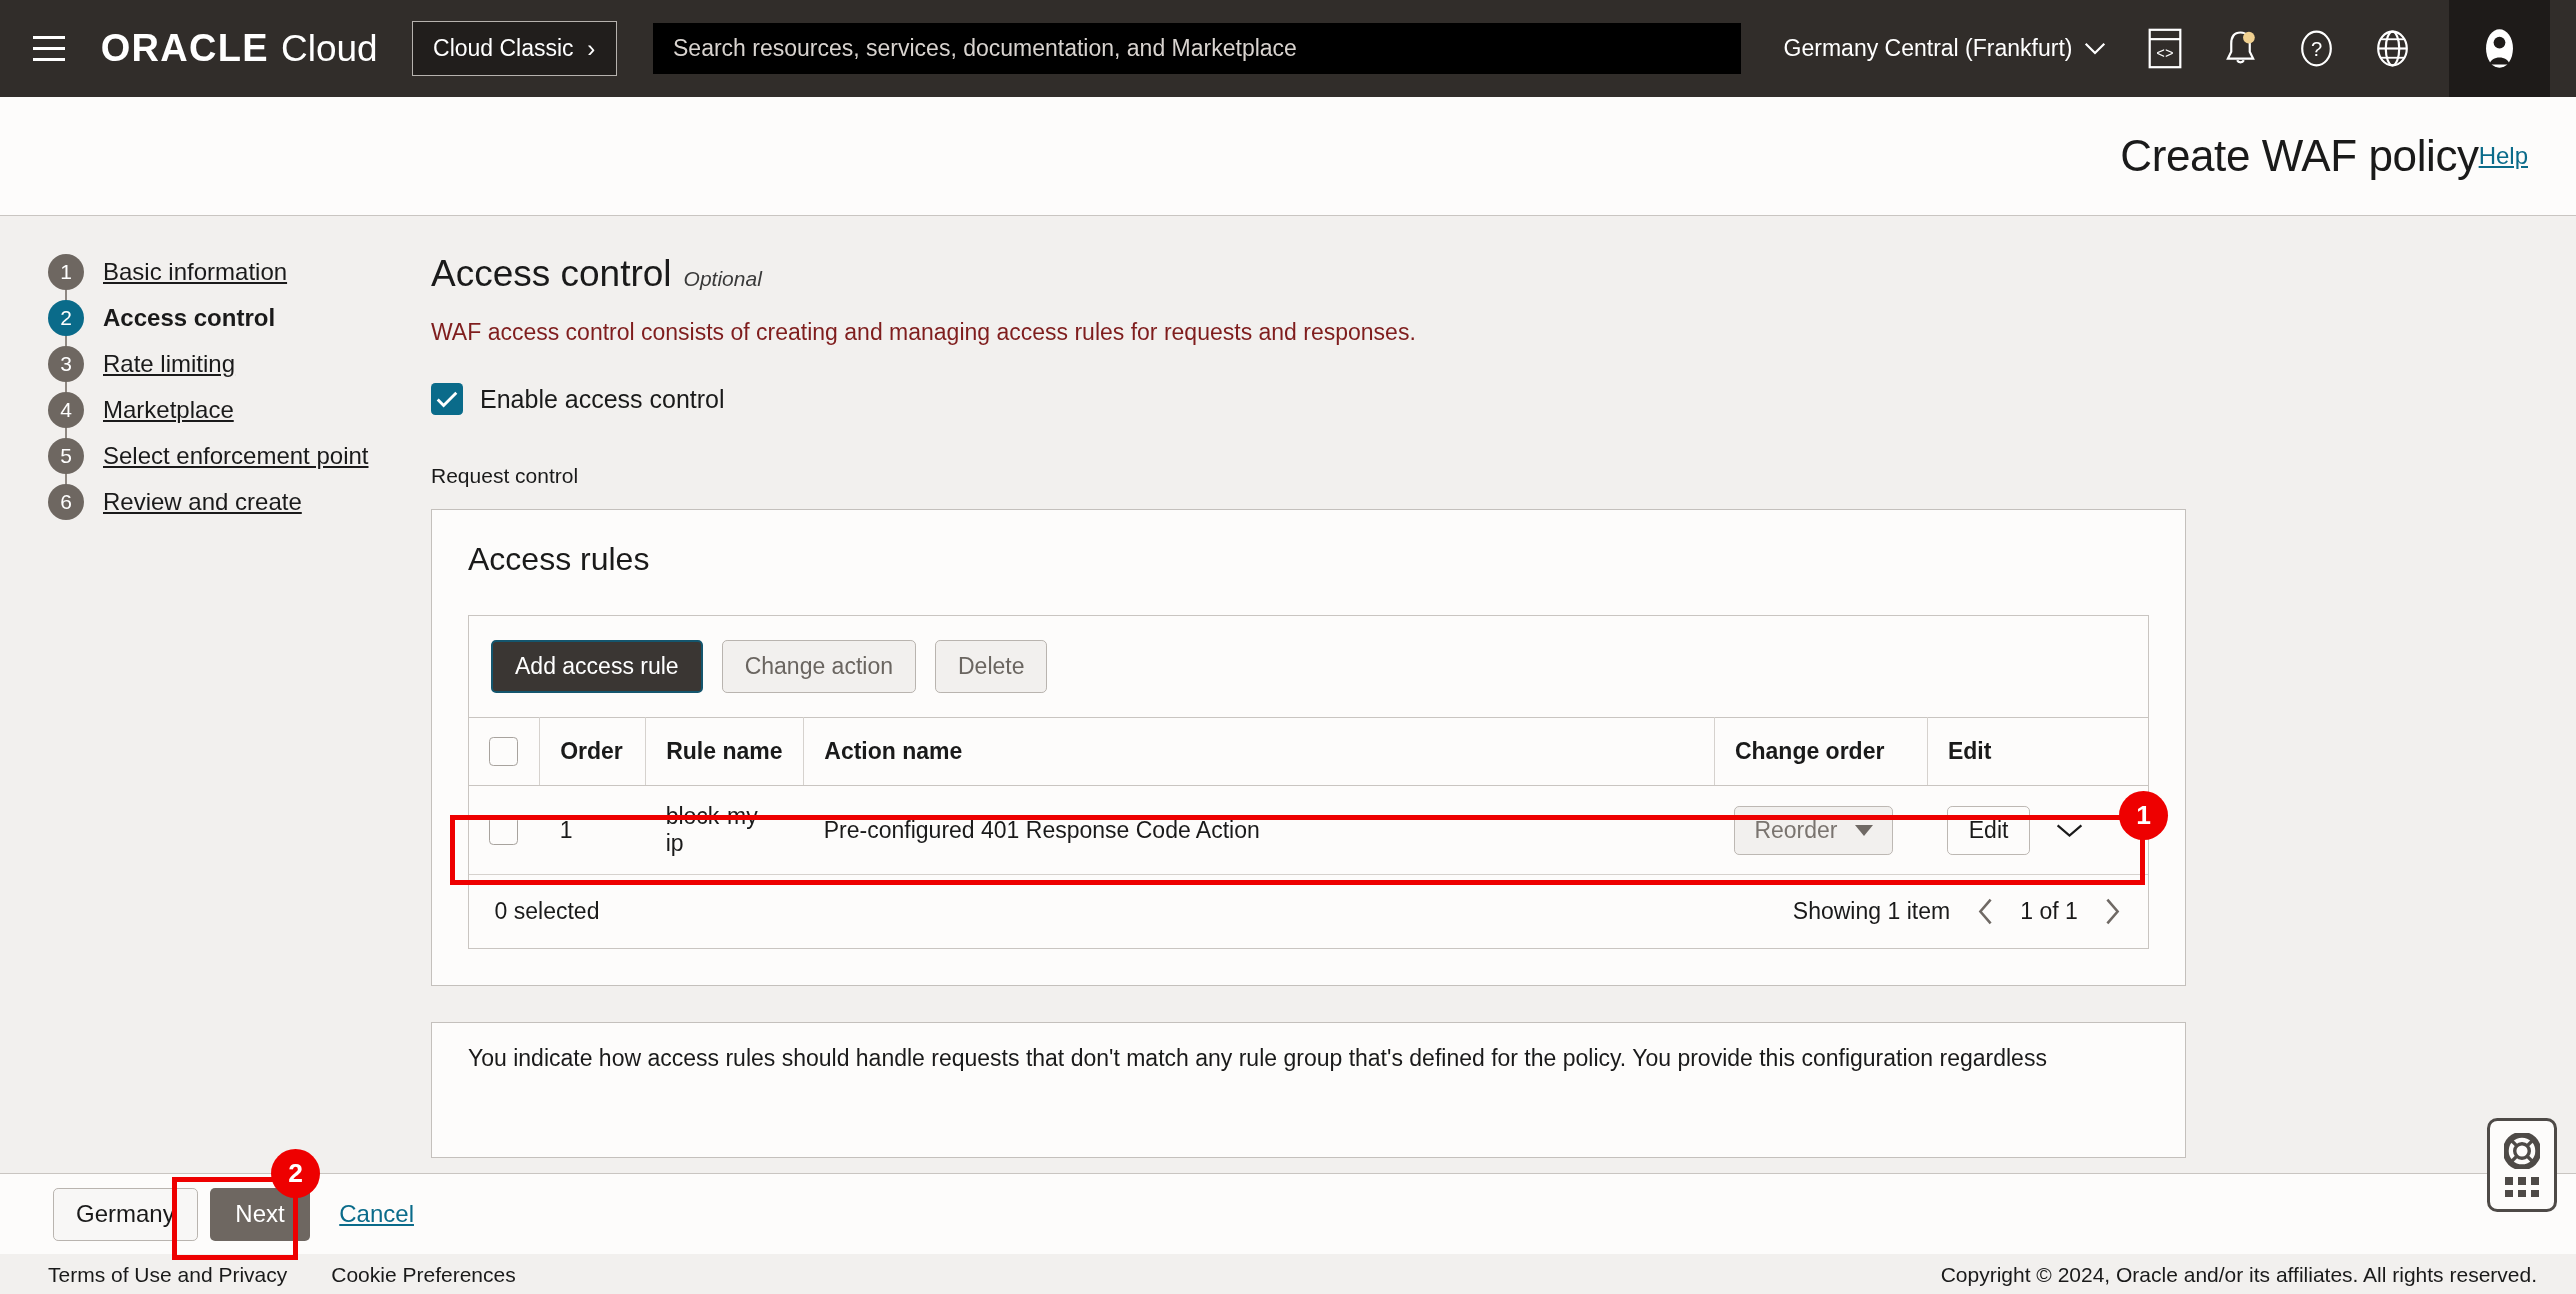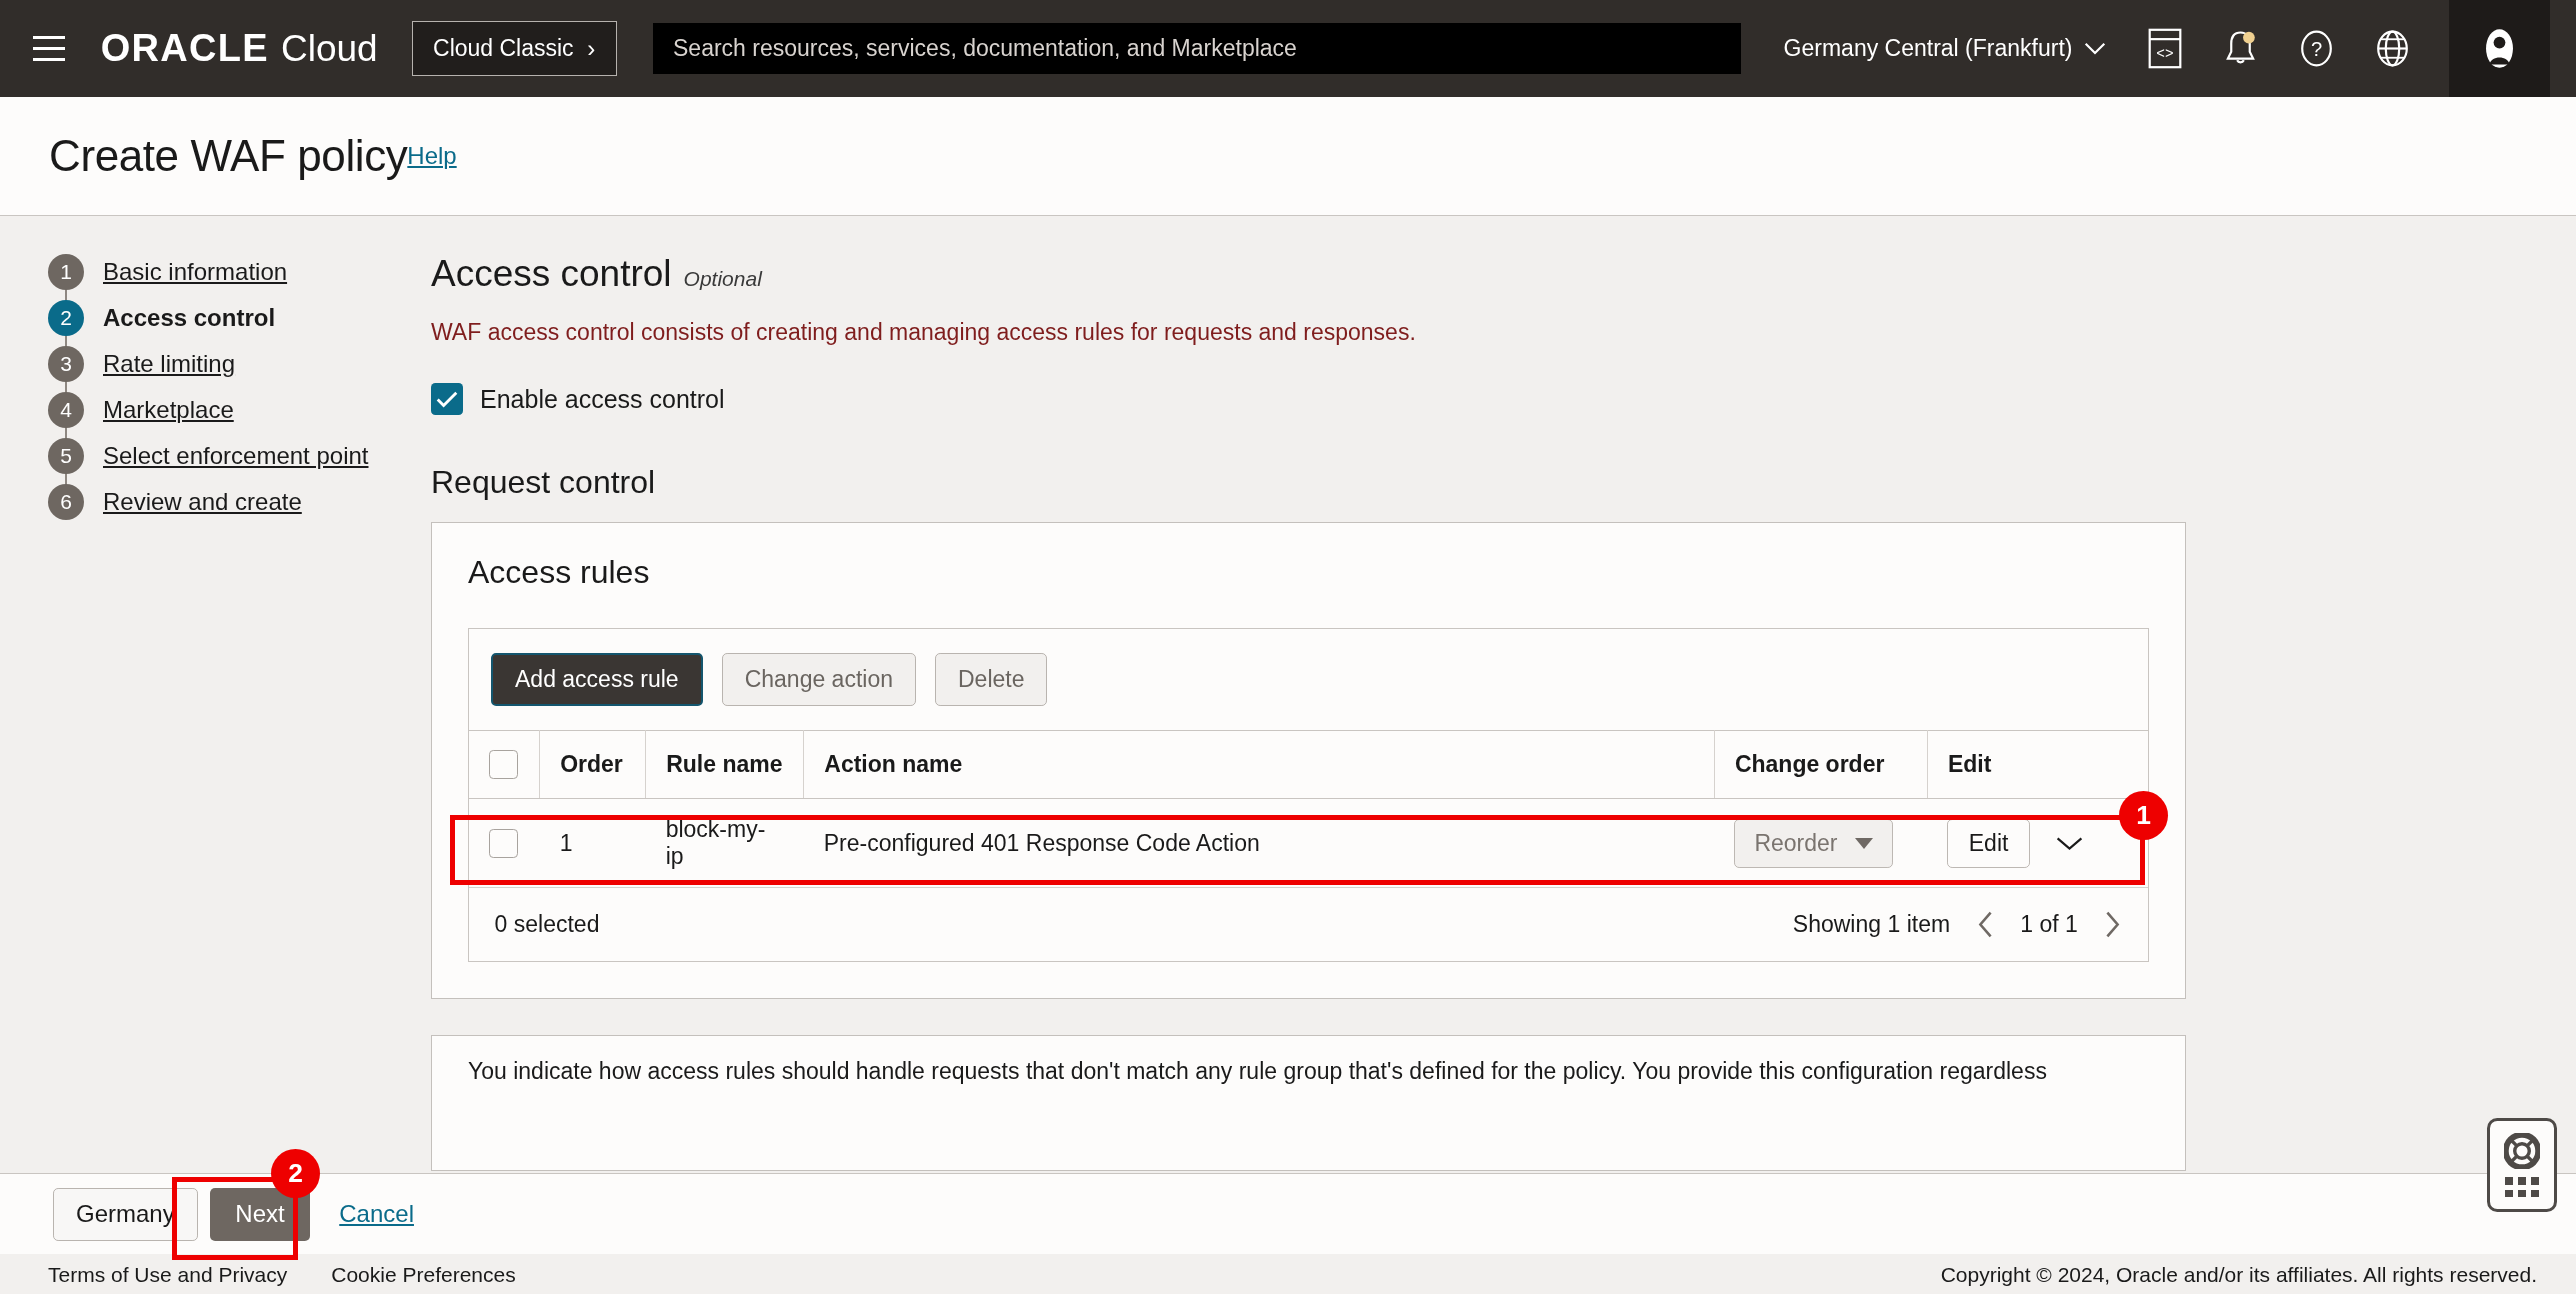--- a/index.html
+++ b/index.html
@@ -50,21 +50,21 @@
   .nav-icon { width: 39px; height: 39px; position: relative; cursor: pointer;
      display:flex; align-items:center; justify-content:center; }
   .nav-icon svg { display: block; }
   .avatar-wrap { width: 101px; height: 97px; background: #1e1b19; display:flex;
      align-items:center; justify-content:center; margin-left: 37px; cursor: pointer; }
 
   
   .page-header {
     position: absolute; top: 97px; left: 0; width: 2576px; height: 119px;
     background: #fdfcfb; border-bottom: 0.9px solid #c9c5c1;
-    display: flex; align-items: center; justify-content: flex-start;
+    display: flex; align-items: center; justify-content: flex-end;
     padding: 0 48px 0 49px;
   }
   .page-title { font-size: 44px; font-weight: 400; color: #1a1a1a; letter-spacing: -0.4px; }
   .help-link { font-size: 24px; color: #0a6b8a; text-decoration: underline; cursor: pointer; }
 
   
   .body-area { position: absolute; top: 217px; left: 0; width: 2576px; height: 956px; background: #f2f0ee; }
 
   
   .steps { position: absolute; left: 48px; top: 31.5px; width: 358px; }
@@ -89,21 +89,21 @@
 
   .check-row { display: flex; align-items: center; gap: 17px; margin-top: 37px; }
   .cb {
     width: 32px; height: 32px; border-radius: 4.3px; background: #0a6b8a;
     display: flex; align-items: center; justify-content: center; cursor: pointer; flex: 0 0 32px;
   }
   .cb svg { display:block; }
   .check-label { font-size: 25px; color: #1a1a1a; cursor: pointer; }
   .check-help { font-size: 20.4px; color: #3f3f3f; margin-top: 15.3px; margin-left: 49px; }
 
-  .sub-title { font-size: 32px; color: #1a1a1a; margin-top: 49px; font-weight: 400; }
+  .sub-title { font-size: 21px; color: #1a1a1a; margin-top: 49px; font-weight: 400; }
 
   
   .card {
     margin-top: 21px; background: #fdfcfb; border: 0.9px solid #c4c0bc; width: 1755px;
   }
   .card-title { font-size: 32px; color: #1a1a1a; padding: 31px 0 0 36px; font-weight: 400; }
 
   .inner-panel { margin: 37px 36px 0 36px; border: 0.9px solid #c9c5c1; }
 
   .toolbar { display: flex; align-items: center; gap: 19px; padding: 24px 22px; }

